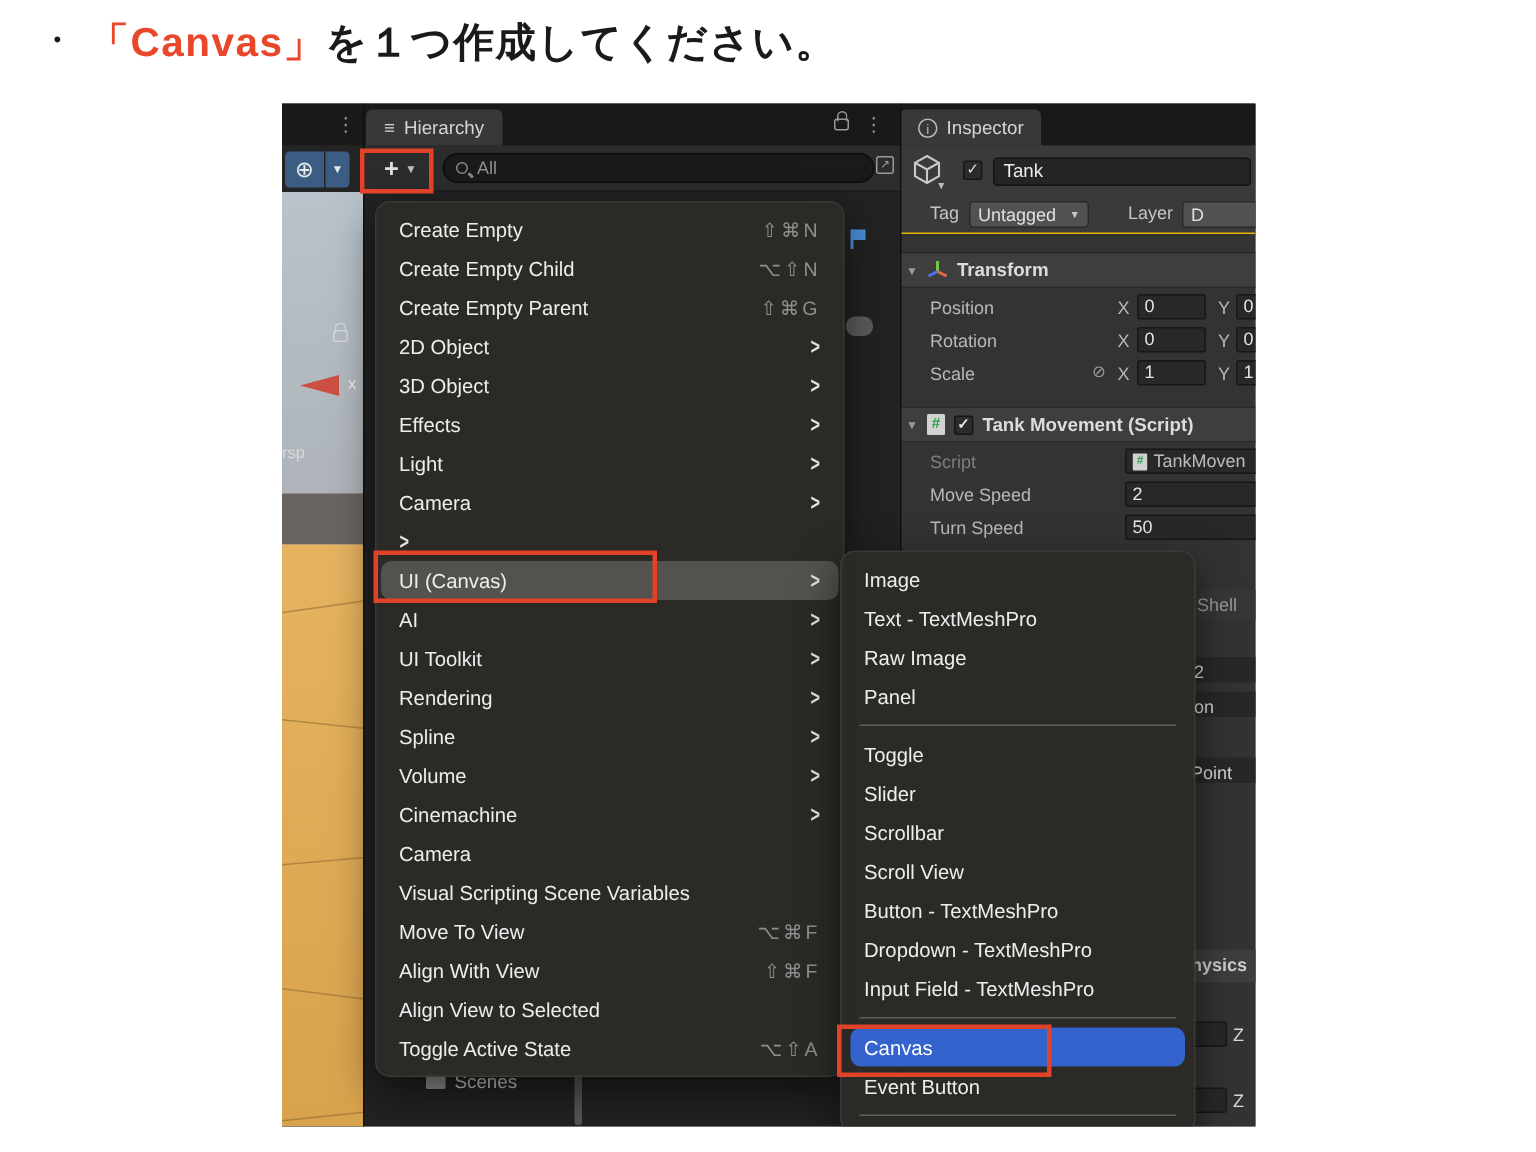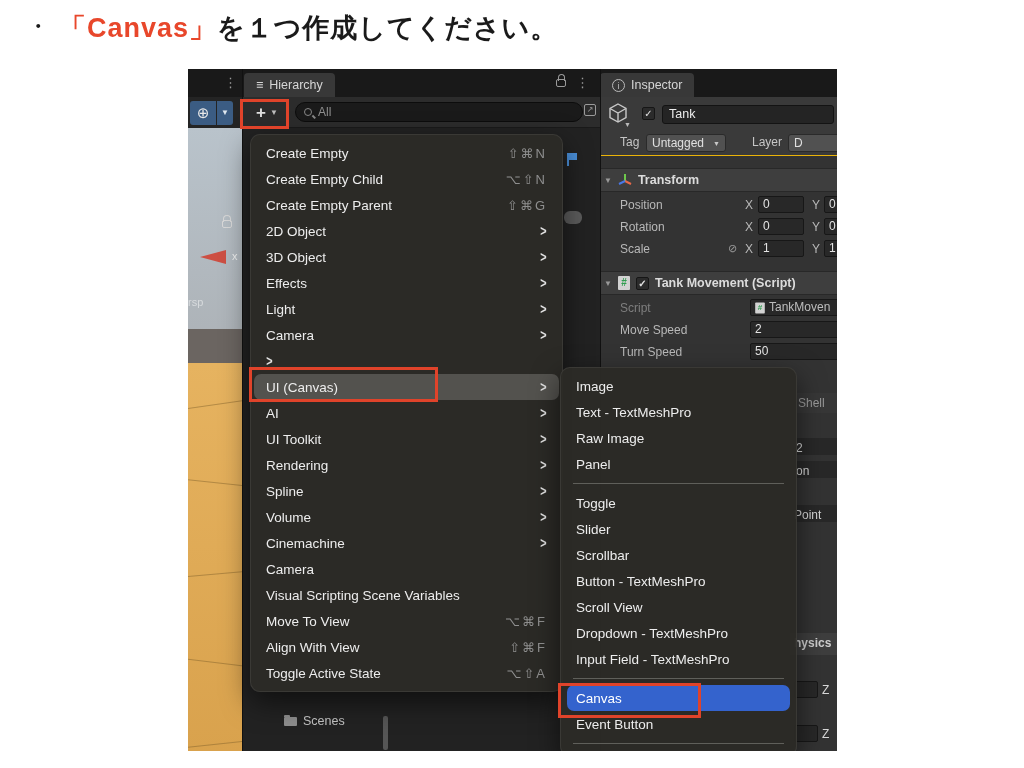--- a/index.html
+++ b/index.html
@@ -340,20 +340,23 @@
       </div>
       <div class="menu-item">
         <span class="mi-label">Move To View</span>
         <span class="mi-shortcut">⌥⌘F</span>
       </div>
       <div class="menu-item">
         <span class="mi-label">Align With View</span>
         <span class="mi-shortcut">⇧⌘F</span>
       </div>
       <div class="menu-item">
+        <span class="mi-label">Align View to Selected</span>
+      </div>
+      <div class="menu-item">
         <span class="mi-label">Toggle Active State</span>
         <span class="mi-shortcut">⌥⇧A</span>
       </div>
     </div>
 
   <div class="menu" style="left:372px; top:298px; width:237px;" id="ui-submenu">
       <div class="menu-item">
         <span class="mi-label">Image</span>
       </div>
       <div class="menu-item">
@@ -369,24 +372,24 @@
       <div class="menu-item">
         <span class="mi-label">Toggle</span>
       </div>
       <div class="menu-item">
         <span class="mi-label">Slider</span>
       </div>
       <div class="menu-item">
         <span class="mi-label">Scrollbar</span>
       </div>
       <div class="menu-item">
+        <span class="mi-label">Scroll View</span>
+      </div>
+      <div class="menu-item">
         <span class="mi-label">Button - TextMeshPro</span>
-      </div>
-      <div class="menu-item">
-        <span class="mi-label">Scroll View</span>
       </div>
       <div class="menu-item">
         <span class="mi-label">Dropdown - TextMeshPro</span>
       </div>
       <div class="menu-item">
         <span class="mi-label">Input Field - TextMeshPro</span>
       </div>
       <div class="menu-sep"></div>
       <div class="menu-item selected">
         <span class="mi-label">Canvas</span>

